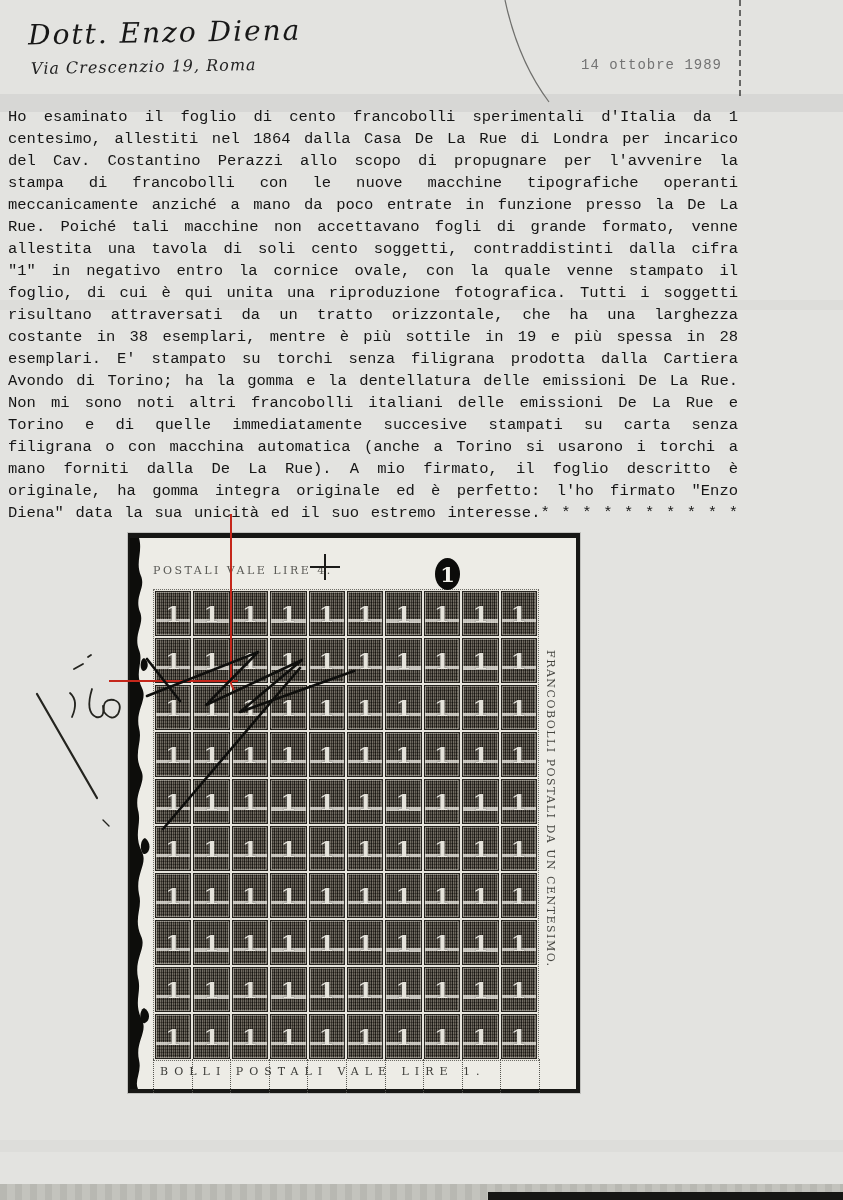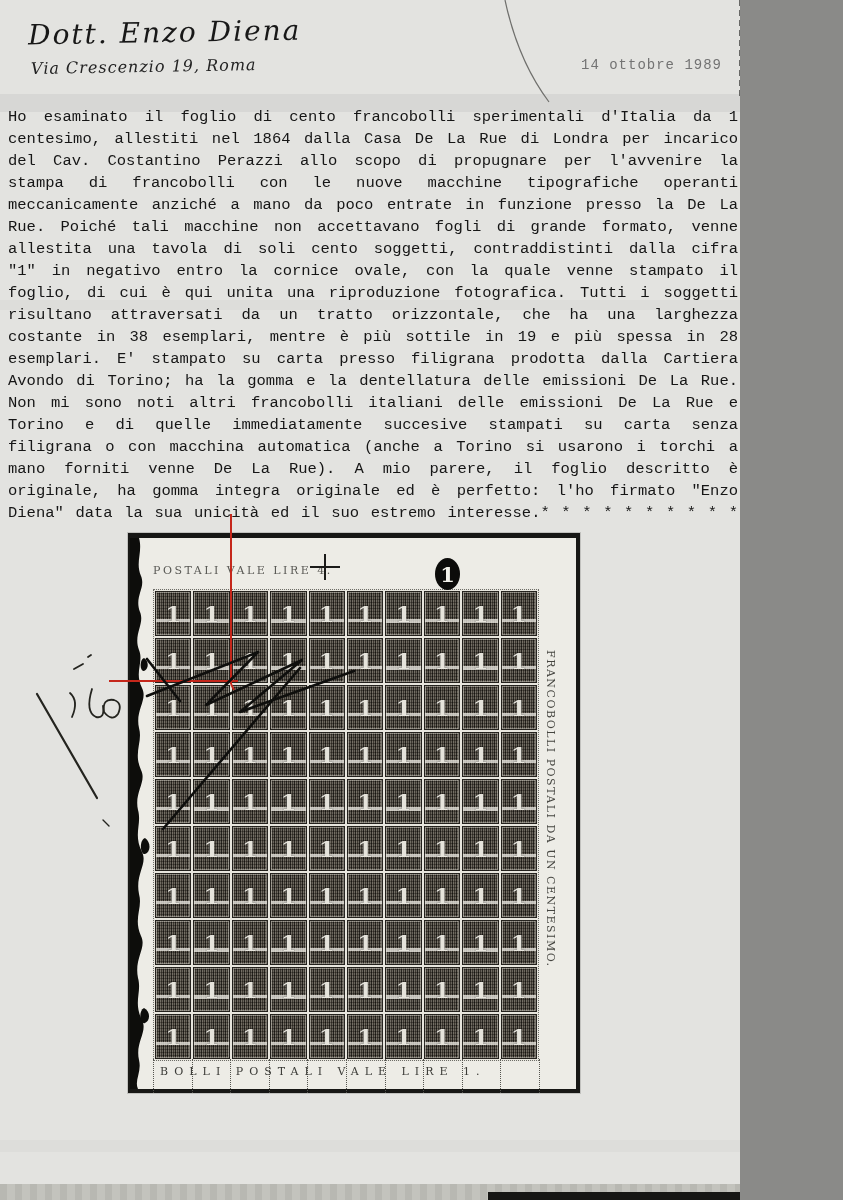--- a/index.html
+++ b/index.html
@@ -1,17 +1,17 @@
 <!DOCTYPE html>
 <html><head>
 <meta charset="utf-8">
 <style>
   html,body{margin:0;padding:0;background:#8a8a88;}
   .page{
-    position:relative; width:740px; height:1200px; overflow:hidden;
+    position:relative; width:843px; height:1200px; overflow:hidden;
     background:
       repeating-linear-gradient(180deg, rgba(0,0,0,0.025) 0 5px, rgba(255,255,255,0.02) 5px 13px),
       #e3e3e0;
     font-family:"Liberation Mono", monospace;
     color:#1c1c1c;
   }
   .streak{position:absolute;left:0;width:843px;background:rgba(120,120,116,.10);}
   
   .lh-name{
     position:absolute; left:28px; top:16px;
@@ -124,26 +124,26 @@
       <div class="tline">centesimo,  allestiti nel 1864 dalla Casa De La Rue di Londra per  incarico</div>
       <div class="tline">del  Cav.  Costantino  Perazzi allo scopo di propugnare per  l'avvenire  la</div>
       <div class="tline">stampa  di  francobolli  con  le  nuove  macchine  tipografiche   operanti</div>
       <div class="tline">meccanicamente  anziché a mano da poco entrate in funzione presso la De  La</div>
       <div class="tline">Rue.  Poiché  tali macchine non accettavano fogli di grande formato,  venne</div>
       <div class="tline">allestita  una tavola di soli cento soggetti,  contraddistinti dalla  cifra</div>
       <div class="tline">"1"  in  negativo entro la cornice ovale,  con la quale venne  stampato  il</div>
       <div class="tline">foglio,  di cui è qui unita una riproduzione fotografica.  Tutti i soggetti</div>
       <div class="tline">risultano  attraversati  da un tratto orizzontale,  che  ha  una  larghezza</div>
       <div class="tline">costante  in  38 esemplari,  mentre è più sottile in 19 e più spessa in  28</div>
-      <div class="tline">esemplari.  E'  stampato su carta presso filigrana prodotta  dalla  Cartiera</div>
+      <div class="tline">esemplari.  E'  stampato su torchi senza filigrana prodotta  dalla  Cartiera</div>
       <div class="tline">Avondo di Torino;  ha la gomma e la dentellatura delle emissioni De La Rue.</div>
       <div class="tline">Non  mi  sono noti altri francobolli italiani delle emissioni De La  Rue  e</div>
       <div class="tline">Torino  e  di  quelle  immediatamente succesive  stampati  su  carta  senza</div>
       <div class="tline">filigrana  o con macchina automatica (anche a Torino si usarono i torchi  a</div>
-      <div class="tline">mano  forniti  venne  De  La Rue).  A mio parere,  il  foglio  descritto  è</div>
+      <div class="tline">mano  forniti  dalla  De  La Rue).  A mio firmato,  il  foglio  descritto  è</div>
       <div class="tline">originale,  ha  gomma integra originale ed è perfetto:  l'ho firmato  "Enzo</div>
       <div class="tline">Diena"  data la sua unicità ed il suo estremo interesse.* * * * * * * * * *</div>
     </main>
 
   <figure class="photo" style="margin: 0px; background-color: rgb(237, 236, 230);">
     <div class="photo-inner">
 
       <div class="sheet-top-text">POSTALI VALE LIRE 4.</div>
       <div class="reg-cross"></div>
       <div class="plate-num">

